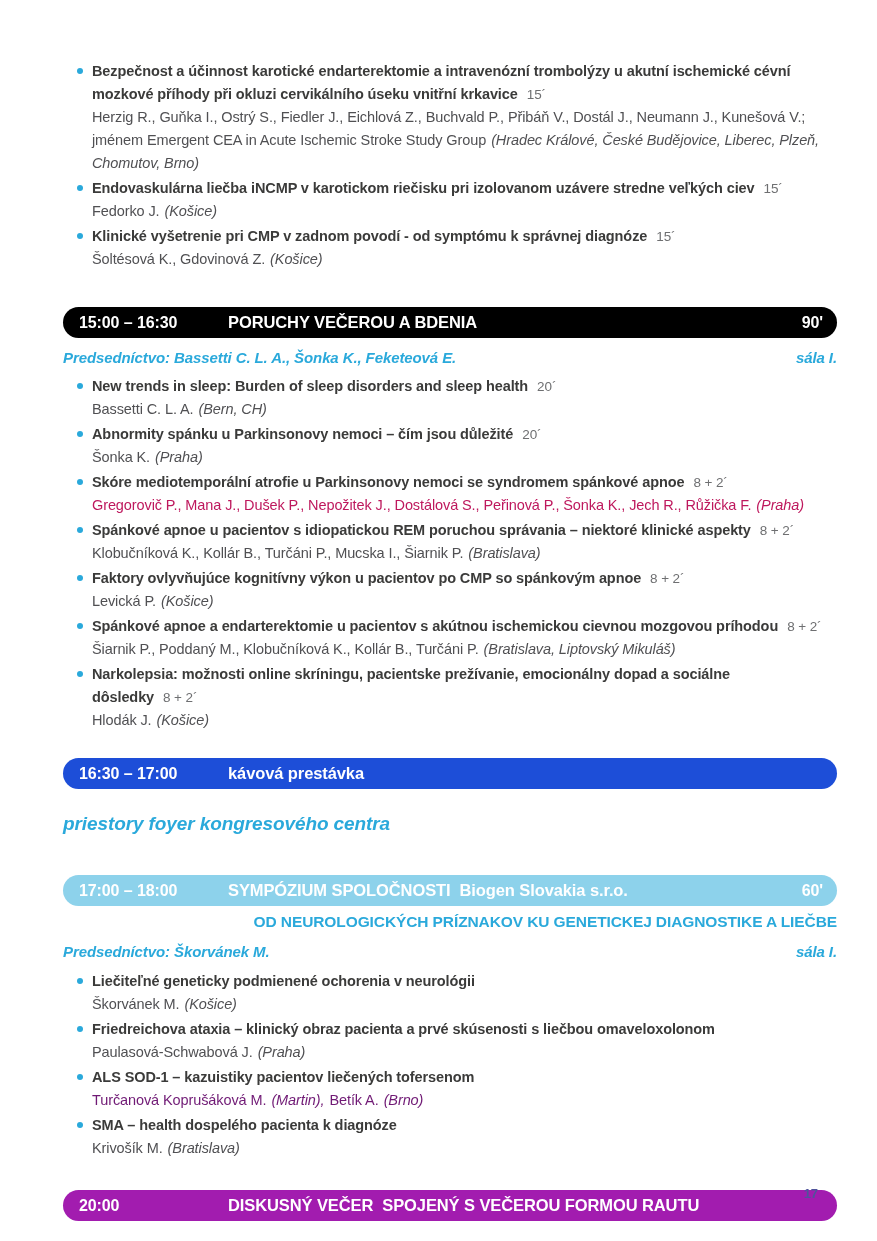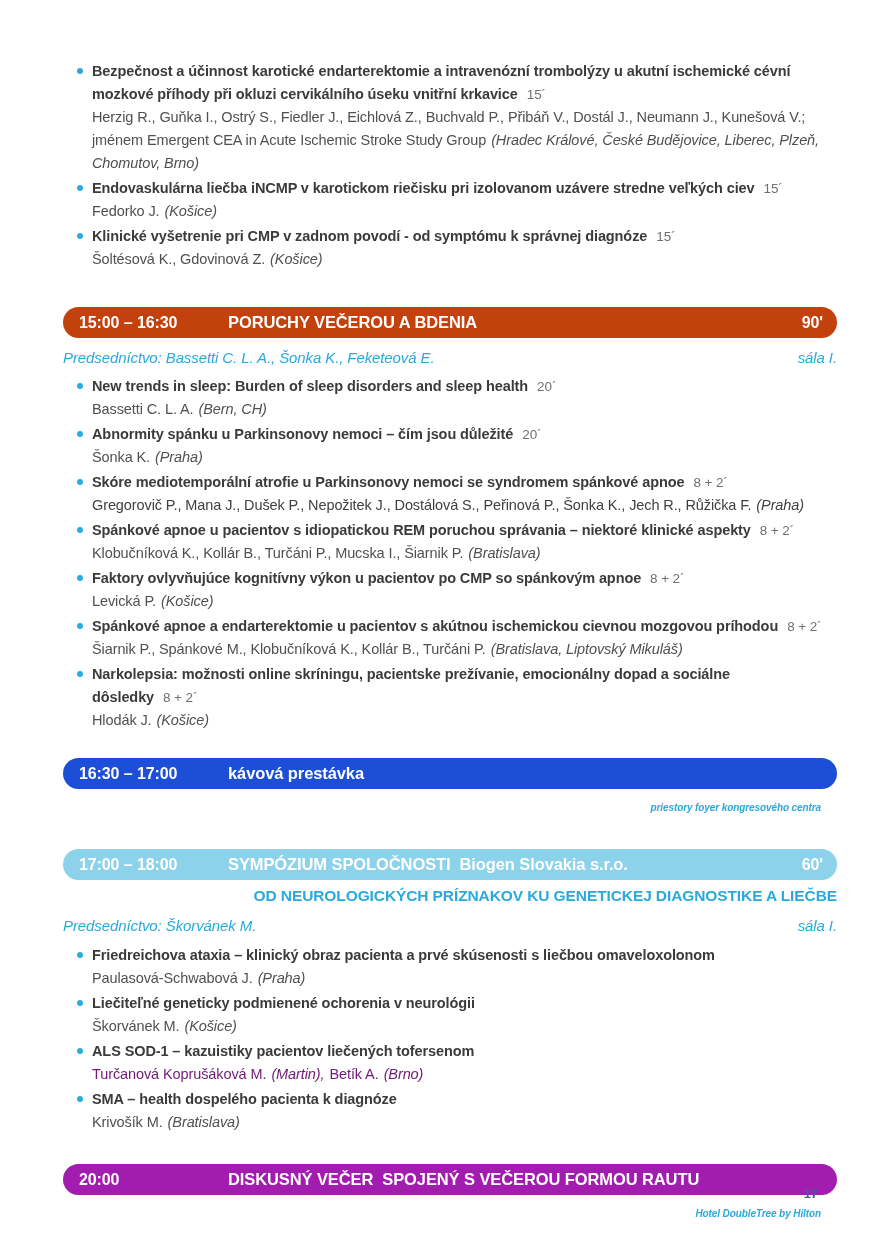--- a/index.html
+++ b/index.html
@@ -43,21 +43,21 @@
   .subtitle {
     margin-top:5px;
     text-align:right;
     font-size:15.5px; font-weight:bold;
     line-height:21px;
   }
 
   .chair-row {
     margin-top:8px;
     display:flex; justify-content:space-between;
-    font-size:15px; font-weight:normal; font-style:italic;
+    font-size:15px; font-weight:bold; font-style:italic;
     line-height:23px;
   }
 
   .talks { }
   .talk {
     position:relative;
     padding-left:29px;
     margin-bottom:2px;
     font-size:14.5px;
     line-height:23px;
@@ -71,24 +71,23 @@
     font-weight:normal;
     margin-left:9px;
     font-size:13.5px;
     white-space:nowrap;
   }
   .talk .authors { font-weight:normal; }
   .talk .authors .seg { margin-right:5px; }
   .talk .authors .seg.it { font-style:italic; }
 
   .note {
-    margin-top:8px;
-    text-align:right;
+    margin-top:24px;
     padding-right:16px;
-    font-size:10px; font-weight:bold; font-style:italic;
+    font-size:19px; font-weight:bold; font-style:italic;
     line-height:22px;
   }
 
   .page-number {
     position:absolute;
     top:1186px; right:59px;
     font-size:13px; font-weight:bold;
   }
 </style>
 </head>
@@ -110,21 +109,21 @@
               <div class="authors" style="color: rgb(80, 80, 83);"><span class="seg">Fedorko J.</span><span class="seg it">(Košice)</span></div>
             </div>
             <div class="talk">
               <span class="bullet" style="background: rgb(42, 169, 219);"></span>
               <div class="talk-line"><span class="talk-title" style="color: rgb(59, 59, 58);">Klinické vyšetrenie pri CMP v zadnom povodí - od symptómu k správnej diagnóze</span><span class="talk-duration" style="color: rgb(110, 111, 113);">15´</span></div>
               <div class="authors" style="color: rgb(80, 80, 83);"><span class="seg">Šoltésová K., Gdovinová Z.</span><span class="seg it">(Košice)</span></div>
             </div>
           </div>
         </div>
         <div class="section" style="margin-top: 36px;">
-          <div class="bar" style="background: #c2410c; color: rgb(255, 255, 255);">
+          <div class="bar" style="background: #000000; color: rgb(255, 255, 255);">
             <span class="bar-time">15:00 – 16:30</span>
             <span class="bar-title">PORUCHY VEČEROU A BDENIA</span>
             <span class="bar-duration">90'</span>
           </div>
           <div class="chair-row" style="color: rgb(42, 169, 219);">
             <span class="chair">Predsedníctvo: Bassetti C. L. A., Šonka K., Feketeová E.</span>
             <span class="room">sála I.</span>
           </div>
           <div class="talks" style="margin-top: 6px;">
             <div class="talk">
@@ -133,72 +132,72 @@
               <div class="authors" style="color: rgb(80, 80, 83);"><span class="seg">Bassetti C. L. A.</span><span class="seg it">(Bern, CH)</span></div>
             </div>
             <div class="talk">
               <span class="bullet" style="background: rgb(42, 169, 219);"></span>
               <div class="talk-line"><span class="talk-title" style="color: rgb(59, 59, 58);">Abnormity spánku u Parkinsonovy nemoci – čím jsou důležité</span><span class="talk-duration" style="color: rgb(110, 111, 113);">20´</span></div>
               <div class="authors" style="color: rgb(80, 80, 83);"><span class="seg">Šonka K.</span><span class="seg it">(Praha)</span></div>
             </div>
             <div class="talk">
               <span class="bullet" style="background: rgb(42, 169, 219);"></span>
               <div class="talk-line"><span class="talk-title" style="color: rgb(59, 59, 58);">Skóre mediotemporální atrofie u Parkinsonovy nemoci se syndromem spánkové apnoe</span><span class="talk-duration" style="color: rgb(110, 111, 113);">8 + 2´</span></div>
-              <div class="authors" style="color: #404040;"><span class="seg">Gregorovič P., Mana J., Dušek P., Nepožitek J., Dostálová S., Peřinová P., Šonka K., Jech R., Růžička F.</span><span class="seg it">(Praha)</span></div>
+              <div class="authors" style="color: #be185d;"><span class="seg">Gregorovič P., Mana J., Dušek P., Nepožitek J., Dostálová S., Peřinová P., Šonka K., Jech R., Růžička F.</span><span class="seg it">(Praha)</span></div>
             </div>
             <div class="talk">
               <span class="bullet" style="background: rgb(42, 169, 219);"></span>
               <div class="talk-line"><span class="talk-title" style="color: rgb(59, 59, 58);">Spánkové apnoe u pacientov s idiopatickou REM poruchou správania – niektoré klinické aspekty</span><span class="talk-duration" style="color: rgb(110, 111, 113);">8 + 2´</span></div>
               <div class="authors" style="color: rgb(80, 80, 83);"><span class="seg">Klobučníková K., Kollár B., Turčáni P., Mucska I., Šiarnik P.</span><span class="seg it">(Bratislava)</span></div>
             </div>
             <div class="talk">
               <span class="bullet" style="background: rgb(42, 169, 219);"></span>
               <div class="talk-line"><span class="talk-title" style="color: rgb(59, 59, 58);">Faktory ovlyvňujúce kognitívny výkon u pacientov po CMP so spánkovým apnoe</span><span class="talk-duration" style="color: rgb(110, 111, 113);">8 + 2´</span></div>
               <div class="authors" style="color: rgb(80, 80, 83);"><span class="seg">Levická P.</span><span class="seg it">(Košice)</span></div>
             </div>
             <div class="talk">
               <span class="bullet" style="background: rgb(42, 169, 219);"></span>
               <div class="talk-line"><span class="talk-title" style="color: rgb(59, 59, 58);">Spánkové apnoe a endarterektomie u pacientov s akútnou ischemickou cievnou mozgovou príhodou</span><span class="talk-duration" style="color: rgb(110, 111, 113);">8 + 2´</span></div>
-              <div class="authors" style="color: rgb(80, 80, 83);"><span class="seg">Šiarnik P., Spánkové M., Klobučníková K., Kollár B., Turčáni P.</span><span class="seg it">(Bratislava, Liptovský Mikuláš)</span></div>
+              <div class="authors" style="color: rgb(80, 80, 83);"><span class="seg">Šiarnik P., Poddaný M., Klobučníková K., Kollár B., Turčáni P.</span><span class="seg it">(Bratislava, Liptovský Mikuláš)</span></div>
             </div>
             <div class="talk">
               <span class="bullet" style="background: rgb(42, 169, 219);"></span>
               <div class="talk-line"><span class="talk-title" style="color: rgb(59, 59, 58);">Narkolepsia: možnosti online skríningu, pacientske prežívanie, emocionálny dopad a sociálne dôsledky</span><span class="talk-duration" style="color: rgb(110, 111, 113);">8 + 2´</span></div>
               <div class="authors" style="color: rgb(80, 80, 83);"><span class="seg">Hlodák J.</span><span class="seg it">(Košice)</span></div>
             </div>
           </div>
         </div>
         <div class="section" style="margin-top: 26px;">
           <div class="bar" style="background: #1d4ed8; color: rgb(255, 255, 255);">
             <span class="bar-time">16:30 – 17:00</span>
             <span class="bar-title">kávová prestávka</span>
           </div>
           <div class="note" style="color: rgb(42, 169, 219);">priestory foyer kongresového centra</div>
         </div>
-        <div class="section" style="margin-top: 30px;">
+        <div class="section" style="margin-top: 40px;">
           <div class="bar" style="background: rgb(141, 210, 235); color: rgb(255, 255, 255);">
             <span class="bar-time">17:00 – 18:00</span>
             <span class="bar-title">SYMPÓZIUM SPOLOČNOSTI&nbsp; Biogen Slovakia s.r.o.</span>
             <span class="bar-duration">60'</span>
           </div>
           <div class="subtitle" style="color: rgb(42, 169, 219);">OD NEUROLOGICKÝCH PRÍZNAKOV KU GENETICKEJ DIAGNOSTIKE A LIEČBE</div>
           <div class="chair-row" style="color: rgb(42, 169, 219);">
             <span class="chair">Predsedníctvo: Škorvánek M.</span>
             <span class="room">sála I.</span>
           </div>
           <div class="talks" style="margin-top: 7px;">
             <div class="talk">
               <span class="bullet" style="background: rgb(42, 169, 219);"></span>
+              <div class="talk-line"><span class="talk-title" style="color: rgb(59, 59, 58);">Liečiteľné geneticky podmienené ochorenia v neurológii</span></div>
+              <div class="authors" style="color: rgb(80, 80, 83);"><span class="seg">Škorvánek M.</span><span class="seg it">(Košice)</span></div>
+            </div>
+            <div class="talk">
+              <span class="bullet" style="background: rgb(42, 169, 219);"></span>
               <div class="talk-line"><span class="talk-title" style="color: rgb(59, 59, 58);">Friedreichova ataxia – klinický obraz pacienta a prvé skúsenosti s liečbou omaveloxolonom</span></div>
               <div class="authors" style="color: rgb(80, 80, 83);"><span class="seg">Paulasová-Schwabová J.</span><span class="seg it">(Praha)</span></div>
-            </div>
-            <div class="talk">
-              <span class="bullet" style="background: rgb(42, 169, 219);"></span>
-              <div class="talk-line"><span class="talk-title" style="color: rgb(59, 59, 58);">Liečiteľné geneticky podmienené ochorenia v neurológii</span></div>
-              <div class="authors" style="color: rgb(80, 80, 83);"><span class="seg">Škorvánek M.</span><span class="seg it">(Košice)</span></div>
             </div>
             <div class="talk">
               <span class="bullet" style="background: rgb(42, 169, 219);"></span>
               <div class="talk-line"><span class="talk-title" style="color: rgb(59, 59, 58);">ALS SOD-1 – kazuistiky pacientov liečených tofersenom</span></div>
               <div class="authors" style="color: #701a75;"><span class="seg">Turčanová Koprušáková M.</span><span class="seg it">(Martin),</span><span class="seg">Betík A.</span><span class="seg it">(Brno)</span></div>
             </div>
             <div class="talk">
               <span class="bullet" style="background: rgb(42, 169, 219);"></span>
               <div class="talk-line"><span class="talk-title" style="color: rgb(59, 59, 58);">SMA – health dospelého pacienta k diagnóze</span></div>
               <div class="authors" style="color: rgb(80, 80, 83);"><span class="seg">Krivošík M.</span><span class="seg it">(Bratislava)</span></div>

